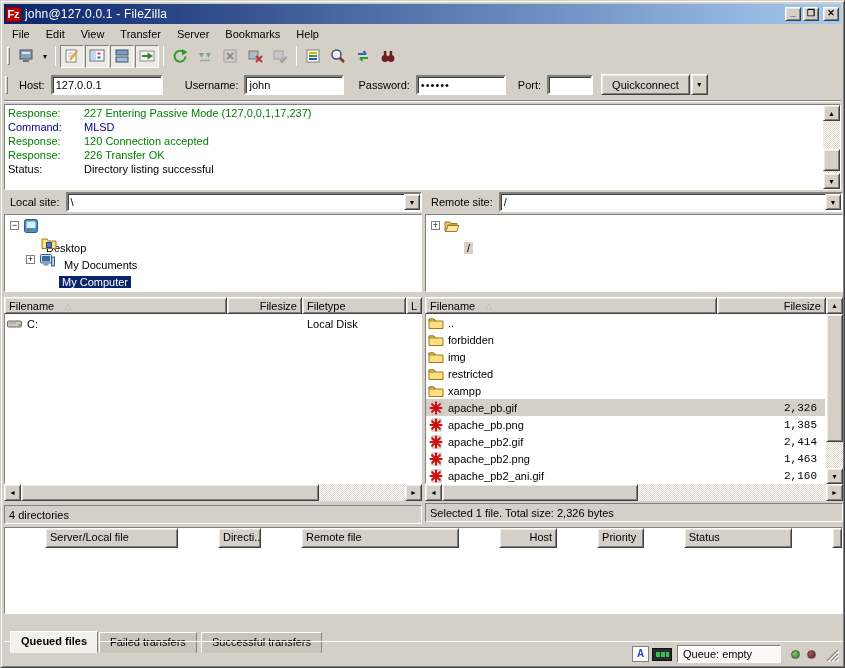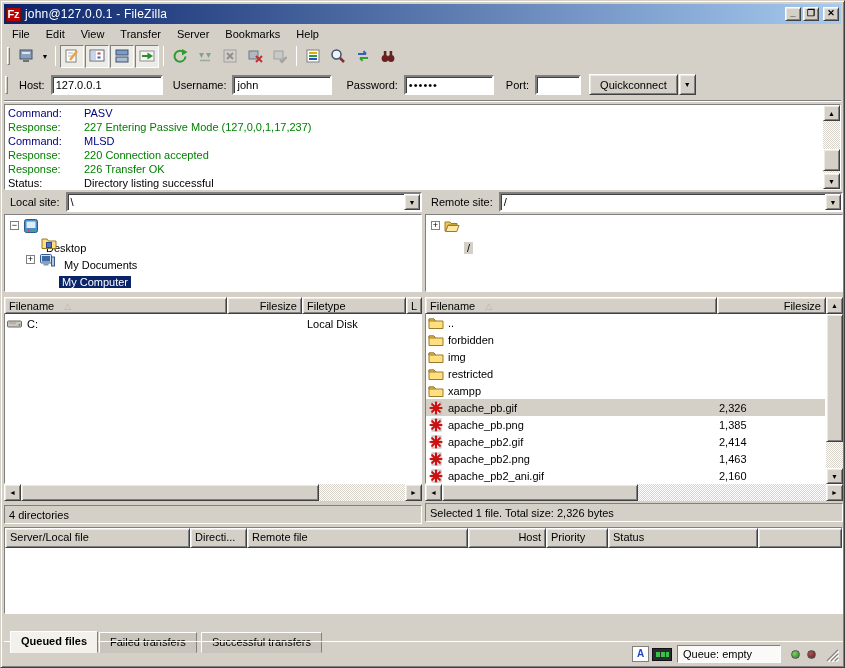--- a/index.html
+++ b/index.html
@@ -50,23 +50,23 @@
   .tlabel{padding:0 3px;white-space:nowrap;margin-top:45px;}
   .sel-active{background:#0a246a;color:#fff;}
   .sel-inactive{background:#d4d0c8;}
   .listhdr{position:absolute;height:17px;display:flex;}
   .colhdr{height:17px;padding:1px 4px;white-space:nowrap;overflow:hidden;display:flex;align-items:center;}
   .colhdr.right{justify-content:flex-end;}
   .sortglyph{color:#b8b4aa;font-size:9px;margin-left:10px;}
   .listbody{position:absolute;background:#fff;border:1px solid;border-color:#808080 #fff #fff #808080;border-top:none;overflow:hidden;}
   .frow{position:absolute;left:0;height:17px;display:flex;align-items:center;white-space:nowrap;}
   .ficon{width:16px;height:16px;margin:0 4px 0 2px;flex:none;}
-  .fsize{position:absolute;}
+  .fsize{position:absolute;text-align:right;font-family:Liberation Mono, monospace;}
   .statusbar{position:absolute;height:19px;border:1px solid;border-color:#808080 #fff #fff #808080;display:flex;align-items:center;padding-left:4px;background:#d4d0c8;}
-  .qhdrbtn{height:20px;padding:2px 4px;white-space:nowrap;overflow:hidden;}
+  .qhdrbtn{height:20px;padding:2px 4px;white-space:nowrap;overflow:hidden;margin-left:40px;}
   .tab{position:absolute;height:21px;padding:3px 10px;border:1px solid;border-color:#fff #808080 transparent #fff;background:#c9c5bc;margin-top:16px;}
   .tab.active{background:#f3f1ec;font-weight:bold;border-bottom-color:#f3f1ec;height:22px;z-index:2;}
   .led{width:9px;height:9px;border-radius:50%;border:1px solid #555;}
   .qstatusbox{height:18px;background:#fbfaf8;border:1px solid;border-color:#808080 #fff #fff #808080;display:flex;align-items:center;padding:0 5px;width:104px;}
 </style>
 </head>
 <body>
 
 <svg width="0" height="0" style="position:absolute">
   <defs>
@@ -231,35 +231,34 @@
         <circle cx="5" cy="10.5" r="3.4" fill="#6b2020"></circle>
           <circle cx="11" cy="10.5" r="3.4" fill="#6b2020"></circle>
       </svg>
     </div>
   </div>
 
   <div class="abs quickbar">
     <div class="grip"></div>
     <span class="qlabel">Host:</span>
     <input class="qfield" style="width: 112px;" value="127.0.0.1">
-    <span class="qlabel" style="margin-left:10px">Username:</span>
+    <span class="qlabel" style="margin-left:22px">Username:</span>
     <input class="qfield" style="width: 100px;" value="john">
     <span class="qlabel" style="margin-left:14px">Password:</span>
     <input class="qfield" style="width: 90px; letter-spacing: 1px;" value="••••••">
     <span class="qlabel" style="margin-left:12px">Port:</span>
     <input class="qfield" style="width: 46px;" value="">
     <button class="qbtn raised2" style="margin-left:8px">Quickconnect</button>
     <div class="raised2" style="width:17px;height:21px;display:flex;align-items:center;justify-content:center;font-size:7px;margin-left:1px">▼</div>
   </div>
 
   <div class="abs logpane">
-    <div class="k-command"><span class="log-label">Command:</span><span>PASV</span></div>
     <div class="k-response"><span class="log-label">Response:</span><span>227 Entering Passive Mode (127,0,0,1,17,237)</span></div>
     <div class="k-command"><span class="log-label">Command:</span><span>MLSD</span></div>
-    <div class="k-response"><span class="log-label">Response:</span><span>220 Connection accepted</span></div>
+    <div class="k-response"><span class="log-label">Response:</span><span>120 Connection accepted</span></div>
     <div class="k-response"><span class="log-label">Response:</span><span>226 Transfer OK</span></div>
     <div class="k-status"><span class="log-label">Status:</span><span>Directory listing successful</span></div>
   </div>
   <div class="vscroll" style="right:4px;top:104px;height:84px">
     <div class="sbtn raised2" style="top:0;left:0">▲</div>
     <div class="sthumb raised2" style="left:0;top:44px;width:17px;height:22px"></div>
     <div class="sbtn raised2" style="bottom:0;left:0">▼</div>
   </div>
 
   <div class="sitebar" style="left:3px;top:191px;width:418px">

